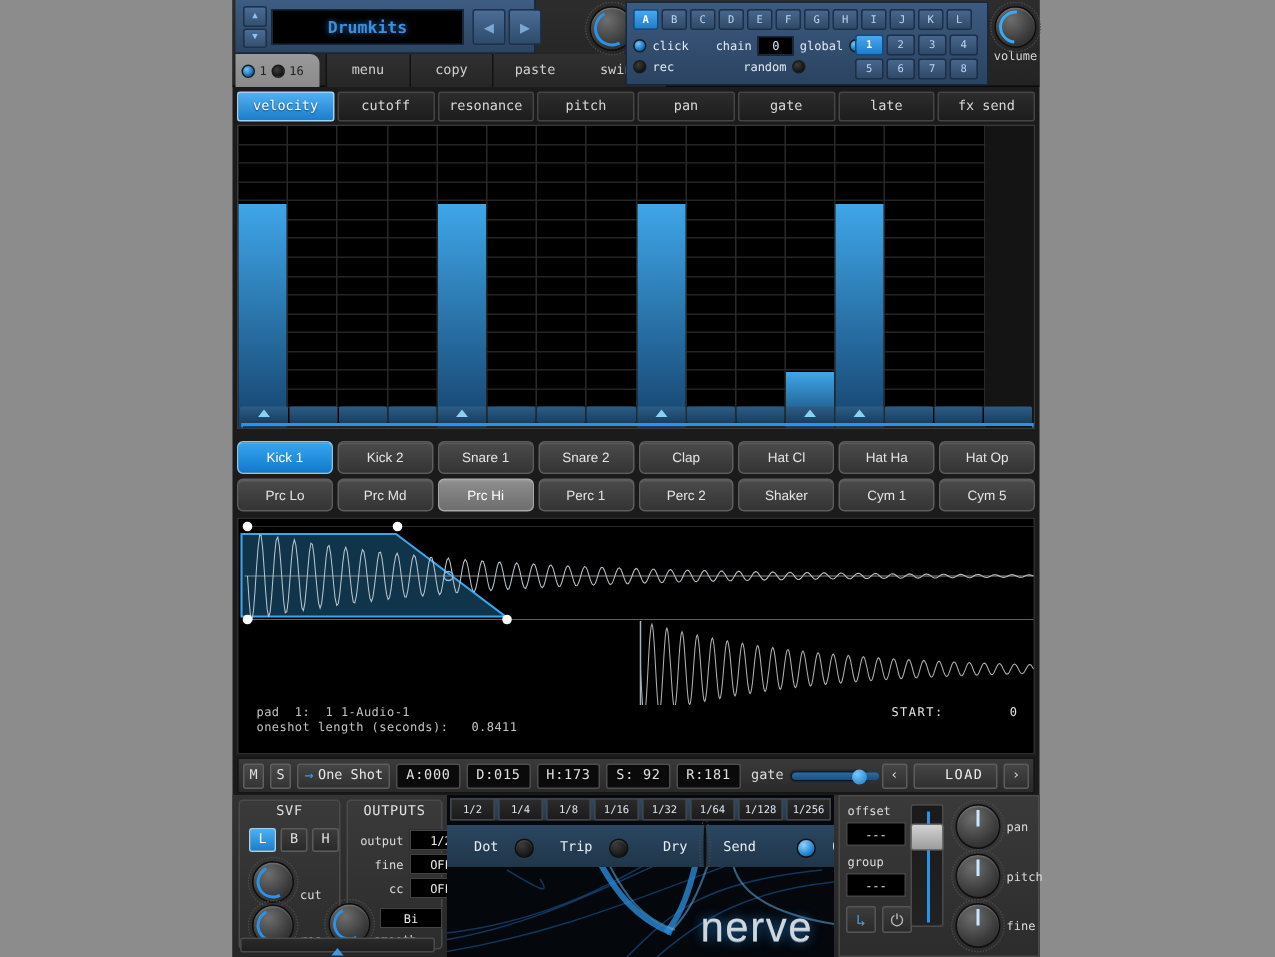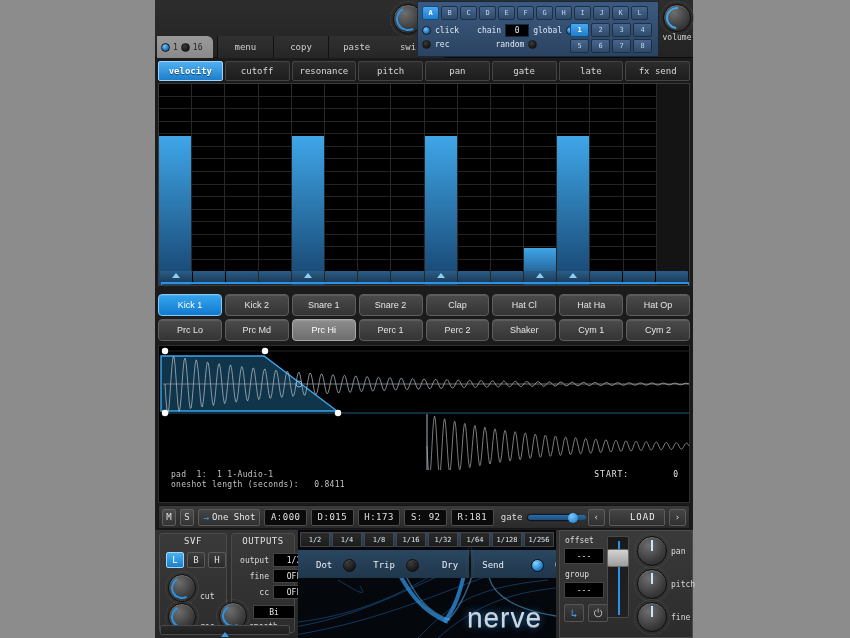--- a/index.html
+++ b/index.html
@@ -146,21 +146,21 @@
     display: flex; gap: 2px;
   }
   .tab {
     flex: 1; border-radius: 2px; font-size: 9px;
     display: flex; align-items: center; justify-content: center;
     background: linear-gradient(#2c2c2c, #1d1d1d);
     border: 1px solid #454545; color: #d8d8d8;
   }
   .tab.on {
     background: linear-gradient(#4fb0f2, #1c7ecb);
-    border-color: #9fd2f6; color: #fff; font-weight: bold;
+    border-color: #9fd2f6; color: #fff; font-weight: normal;
     text-shadow: 0 1px 1px #14456f;
   }
 
   
   .seqbox {
     position: absolute; left: 3px; top: 83px; width: 532px; height: 203px;
     background: #000; border: 1px solid #3a3a3a;
   }
   .seq-cols { position: absolute; inset: 0; display: flex; }
   .seq-col {
@@ -385,20 +385,29 @@
     border-left: 4px solid transparent; border-right: 4px solid transparent;
     border-bottom: 5px solid #3b9ae8;
   }
 </style>
 </head>
 <body>
 
 <div id="plugin">
 
   <div class="header">
+    <div class="hdr-blue">
+      <div class="spin">
+        <div>▲</div>
+        <div>▼</div>
+      </div>
+      <div class="preset-display">Drumkits</div>
+      <div class="nav-btn" style="left:158px">◀</div>
+      <div class="nav-btn" style="left:182px">▶</div>
+    </div>
 
     <div class="hdr-row2">
       <div class="tab-16">
         <span class="led-sm"></span>
         <span>1</span>
         <span class="led-sm off"></span>
         <span>16</span>
       </div>
       <div class="menu-area">
         <div class="mi">menu</div>
@@ -566,21 +575,21 @@
       <div class="pad">Hat Cl</div>
       <div class="pad">Hat Ha</div>
       <div class="pad">Hat Op</div>
       <div class="pad">Prc Lo</div>
       <div class="pad">Prc Md</div>
       <div class="pad hover">Prc Hi</div>
       <div class="pad">Perc 1</div>
       <div class="pad">Perc 2</div>
       <div class="pad">Shaker</div>
       <div class="pad">Cym 1</div>
-      <div class="pad">Cym 2</div>
+      <div class="pad">Cym 5</div>
     </div>
 
   <div class="wavebox">
     <svg class="envshape" viewBox="0 0 240 64" preserveAspectRatio="none">
       <polygon points="2,4 105,4 178,59 2,59" fill="#14425f" fill-opacity="0.78" stroke="#3ba5ee" stroke-width="1.4"></polygon>
     </svg>
     <svg style="position:absolute;left:0;top:0;width:532px;height:124px" viewBox="0 0 532 124" preserveAspectRatio="none">
       <line x1="4" y1="38" x2="530" y2="38" stroke="#8d8d8d" stroke-width="0.8"></line>
       <line x1="4" y1="5" x2="530" y2="5" stroke="#2a2a2a" stroke-width="0.8"></line>
       <line x1="4" y1="67" x2="530" y2="67" stroke="#2a6f9f" stroke-width="0.8"></line>

